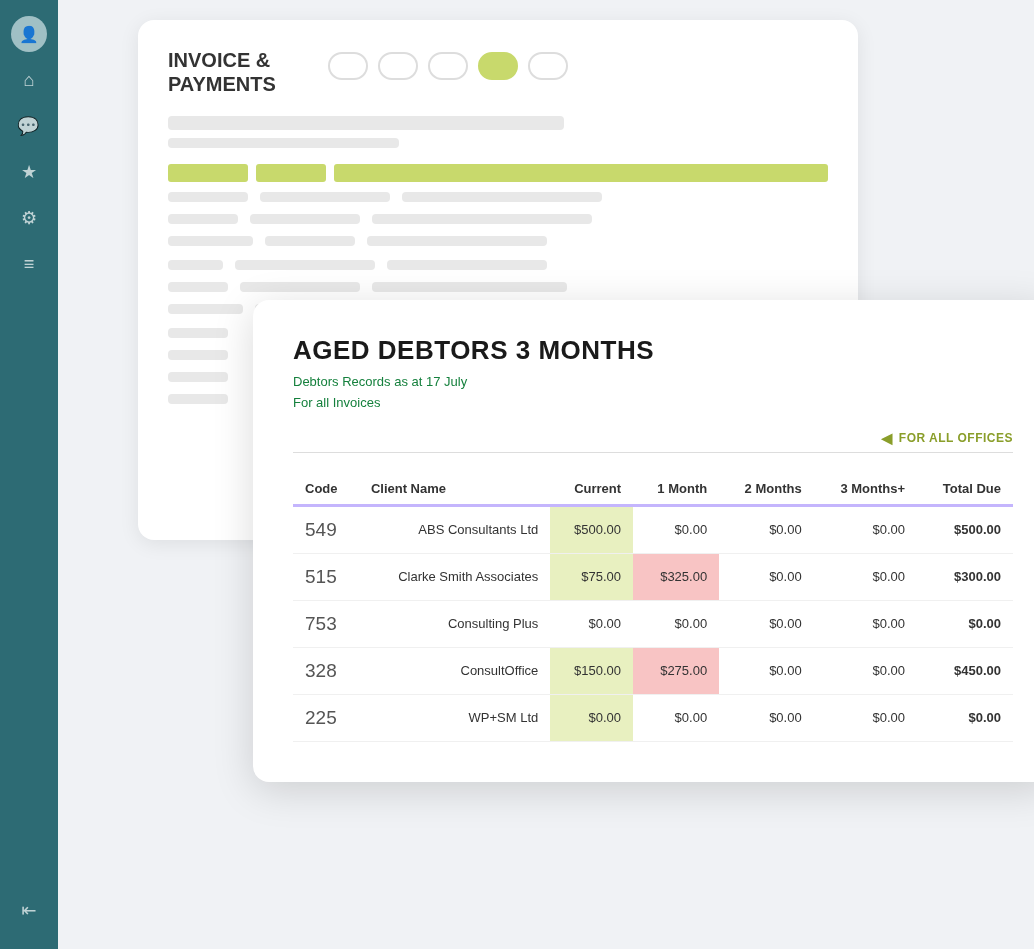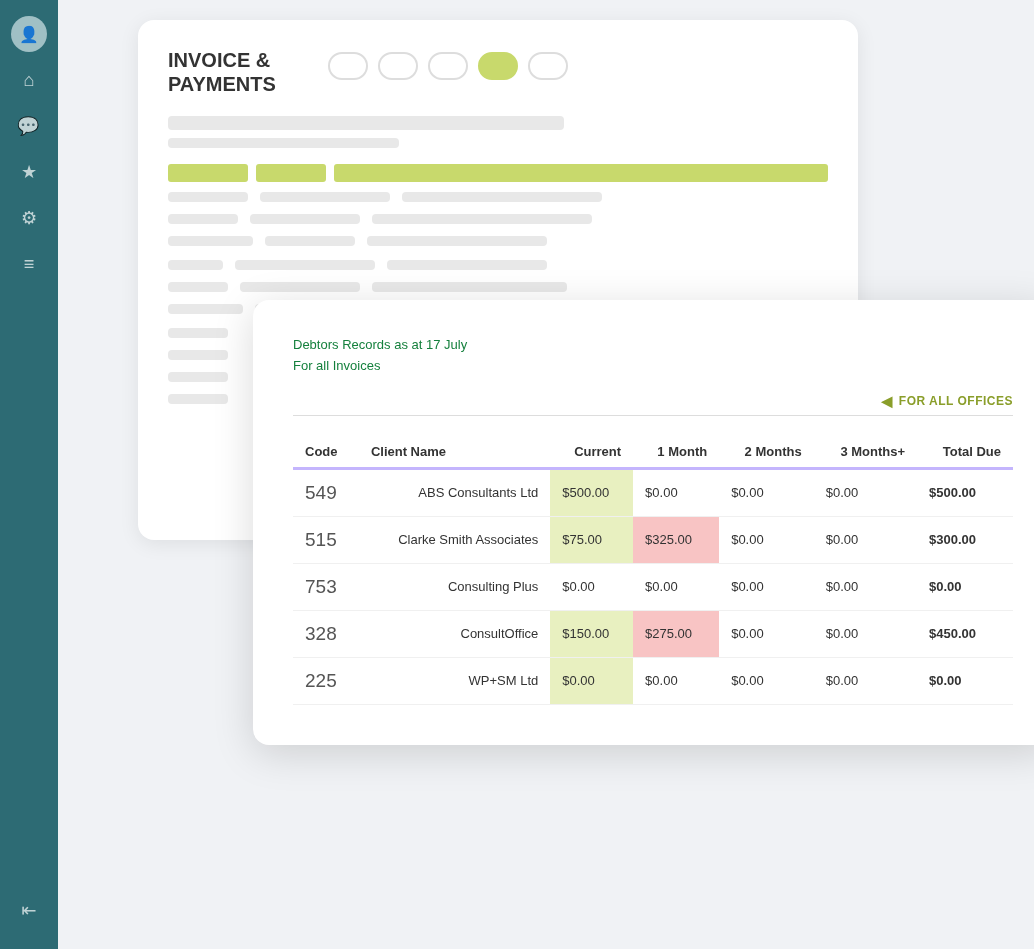--- a/index.html
+++ b/index.html
@@ -205,21 +205,21 @@
     .debtors-table thead tr th:nth-child(2) {
       text-align: left;
     }
 
     .debtors-table tbody tr {
       border-bottom: 1px solid #f0f0f0;
     }
 
     .debtors-table tbody tr td {
       padding: 12px 12px;
-      text-align: left;
+      text-align: right;
       color: #333;
       font-size: 13px;
     }
 
     .debtors-table tbody tr td:first-child {
       text-align: left;
       color: #555;
       font-size: 19px;
     }
 
@@ -321,20 +321,21 @@
       <div class="skeleton-row">
         <div class="skeleton-block" style="width:60px; height:10px;"></div>
       </div>
       <div class="skeleton-row">
         <div class="skeleton-block" style="width:60px; height:10px;"></div>
       </div>
     </div>
   </div>
 
   <div class="fg-card">
+    <div class="report-title">AGED DEBTORS 3 MONTHS</div>
     <div class="report-subtitle">
       <div>Debtors Records as at 17 July</div>
       <div>For all Invoices</div>
     </div>
 
     <div class="for-all-offices">
       <span class="chevron">◀</span>
       <span>FOR ALL OFFICES</span>
     </div>
 

